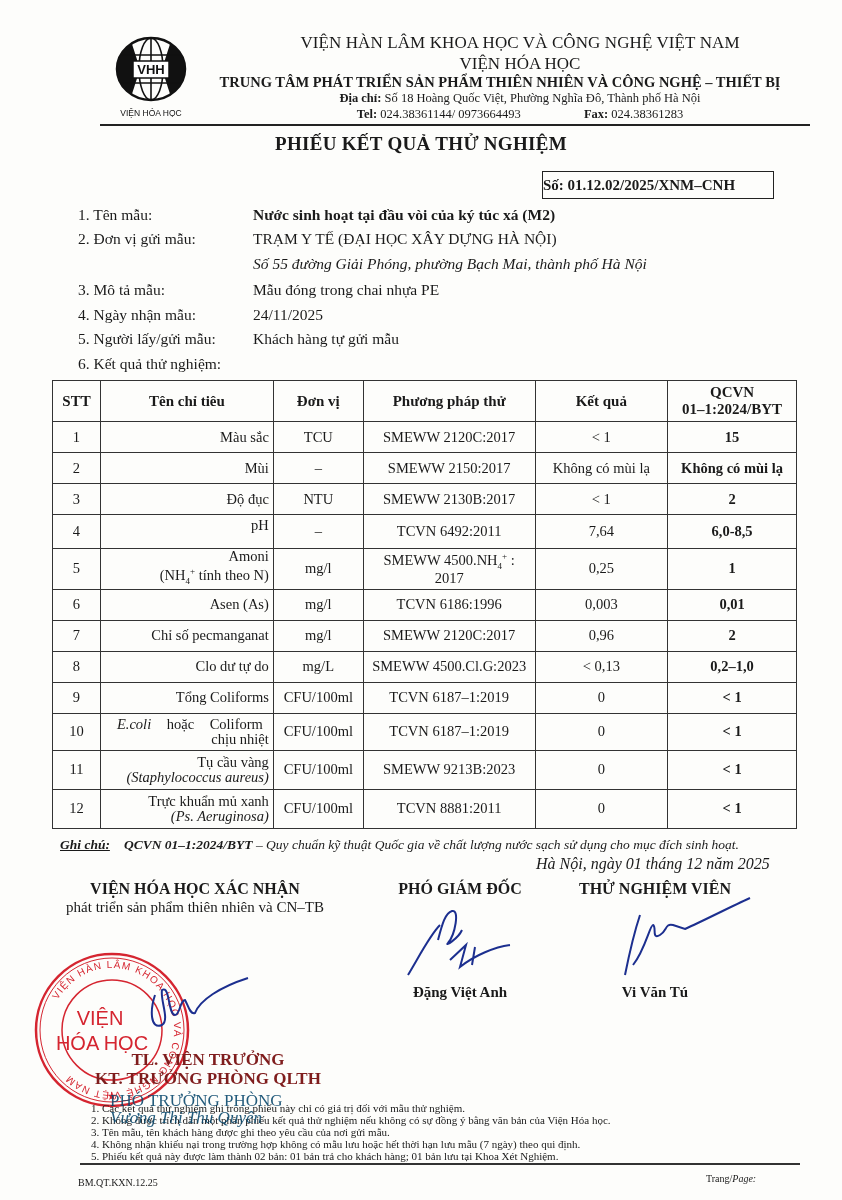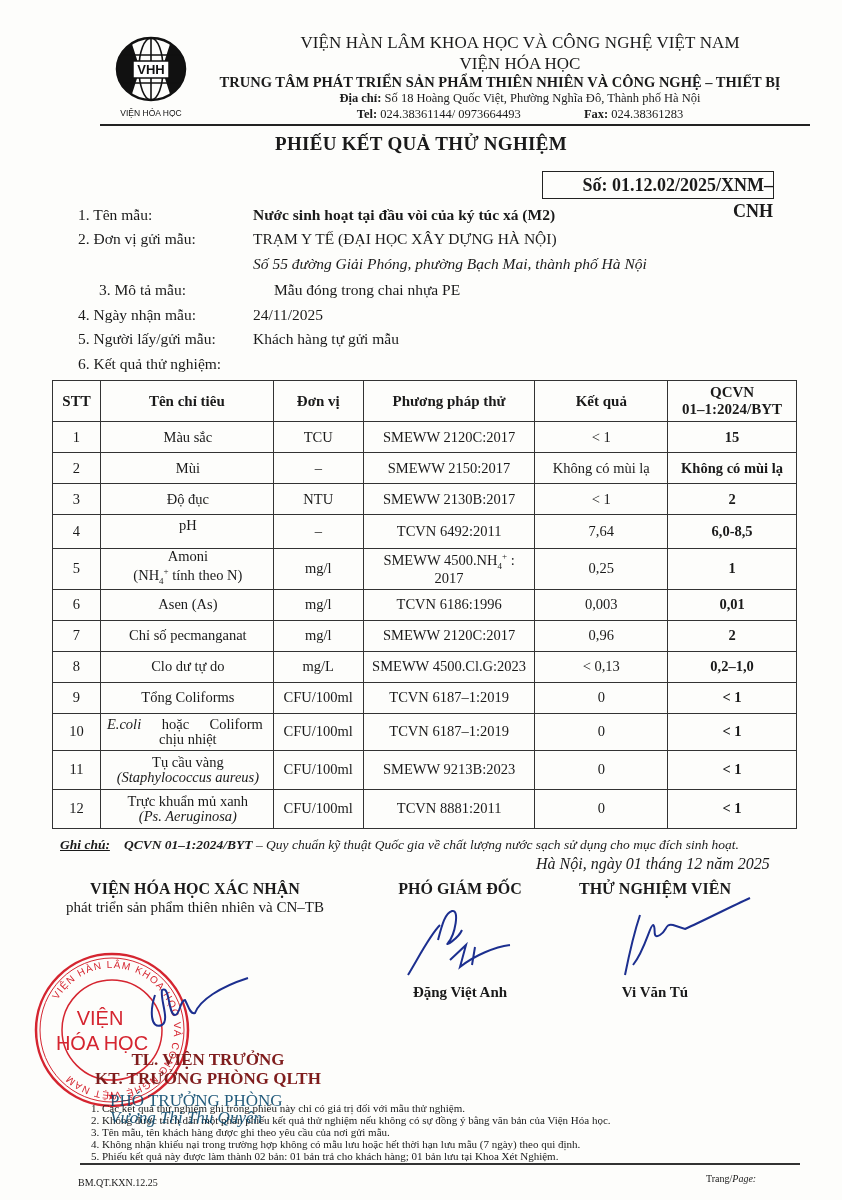--- a/index.html
+++ b/index.html
@@ -13,35 +13,35 @@
   .hdr { left: 200px; width: 640px; text-align: center; }
   .h1 { top: 33px; font-size: 17px; letter-spacing: 0.1px; }
   .h2 { top: 54px; font-size: 17px; }
   .h3 { top: 74px; font-size: 14.5px; font-weight: bold; left: 180px; width: 640px; }
   .h4 { top: 91px; font-size: 12.5px; }
   .h4 b, .h5 b { font-weight: bold; }
   .h5 { top: 107px; font-size: 12.5px; }
   .h5 .fax { margin-left: 60px; }
   .hr-top { left: 100px; top: 124px; width: 710px; height: 2px; background: #222; }
   .title { left: 0; width: 842px; top: 133px; text-align: center; font-size: 19px; font-weight: bold; letter-spacing: 0.3px; }
-  .docno { left: 542px; top: 171px; width: 230px; height: 26px; border: 1.5px solid #222; font-size: 18px; font-weight: bold; line-height: 26px; text-align: right; font-family: Liberation Serif, serif; }
+  .docno { left: 542px; top: 171px; width: 230px; height: 26px; border: 1.5px solid #222; font-size: 15px; font-weight: bold; line-height: 26px; text-align: left; font-family: Liberation Serif, serif; }
 
   
   .info { left: 78px; font-size: 15.5px; }
   .info .lab { display: inline-block; width: 175px; }
   .i1 { top: 206px; } .i2 { top: 230px; } .i2b { top: 255px; left: 253px; font-style: italic; }
-  .i3 { top: 281px; margin-left: 21px; } .i4 { top: 306px; } .i5 { top: 330px; } .i6 { top: 355px; }
+  .i3 { top: 281px; } .i4 { top: 306px; } .i5 { top: 330px; } .i6 { top: 355px; }
   .bold { font-weight: bold; }
 
   
   table.res { position: absolute; left: 52px; top: 380px; width: 745px; border-collapse: collapse; font-size: 14.5px; }
   table.res th, table.res td { border: 1px solid #333; padding: 0 4px; }
   table.res th { font-weight: bold; height: 40px; text-align: center; font-size: 15px; }
   table.res td { height: 30px; text-align: center; }
-  table.res td.name { text-align: center; padding-left: 6px; line-height: 15px; }
+  table.res td.name { text-align: right; padding-left: 16px; line-height: 15px; }
   table.res td.std { font-weight: bold; }
   table.res tr.tall td { height: 36px; margin-left: 40px; }
   table.res tr.tall2 td { height: 38px; }
   .justify { display: flex; justify-content: space-between; padding-right: 6px; }
   sup, sub { font-size: 9px; }
 
   .note { left: 60px; top: 837px; font-size: 13.5px; font-style: italic; }
   .note .ghichu { font-weight: bold; text-decoration: underline; margin-right: 14px; text-align: right; }
   .note .qc { font-weight: bold; }
   .date { left: 536px; top: 855px; font-size: 16px; font-style: italic; }

